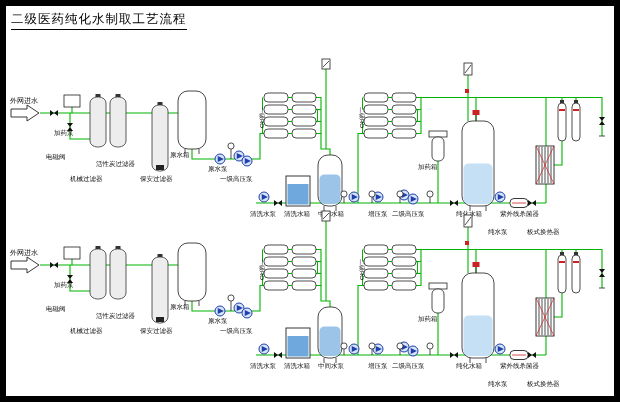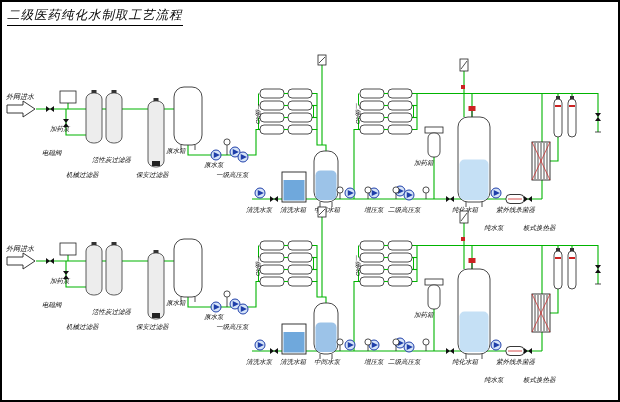--- a/index.html
+++ b/index.html
@@ -1,18 +1,18 @@
 <!DOCTYPE html>
 <html><head>
 <meta charset="utf-8">
 <style>
   * { margin:0; padding:0; box-sizing:border-box; }
   body { font-family:"Liberation Sans", sans-serif; background:#ddd; }
   .stage { position:relative; width:620px; height:402px; background:#ffffff;
-           border:2px solid #000000; overflow:hidden;font-style:italic; }
+           border:6px solid #000000; overflow:hidden; }
   .title { position:absolute; left:5px; top:5px; font-size:12.5px; color:#000;
            letter-spacing:1px; border-bottom:1px solid #000; padding-bottom:1px; z-index:2; }
   svg { position:absolute; left:0; top:0; }
   text { font-family:"Liberation Sans", sans-serif; }
 </style>
 </head>
 <body>
 
 <div class="stage">
   <div class="title">二级医药纯化水制取工艺流程</div>

